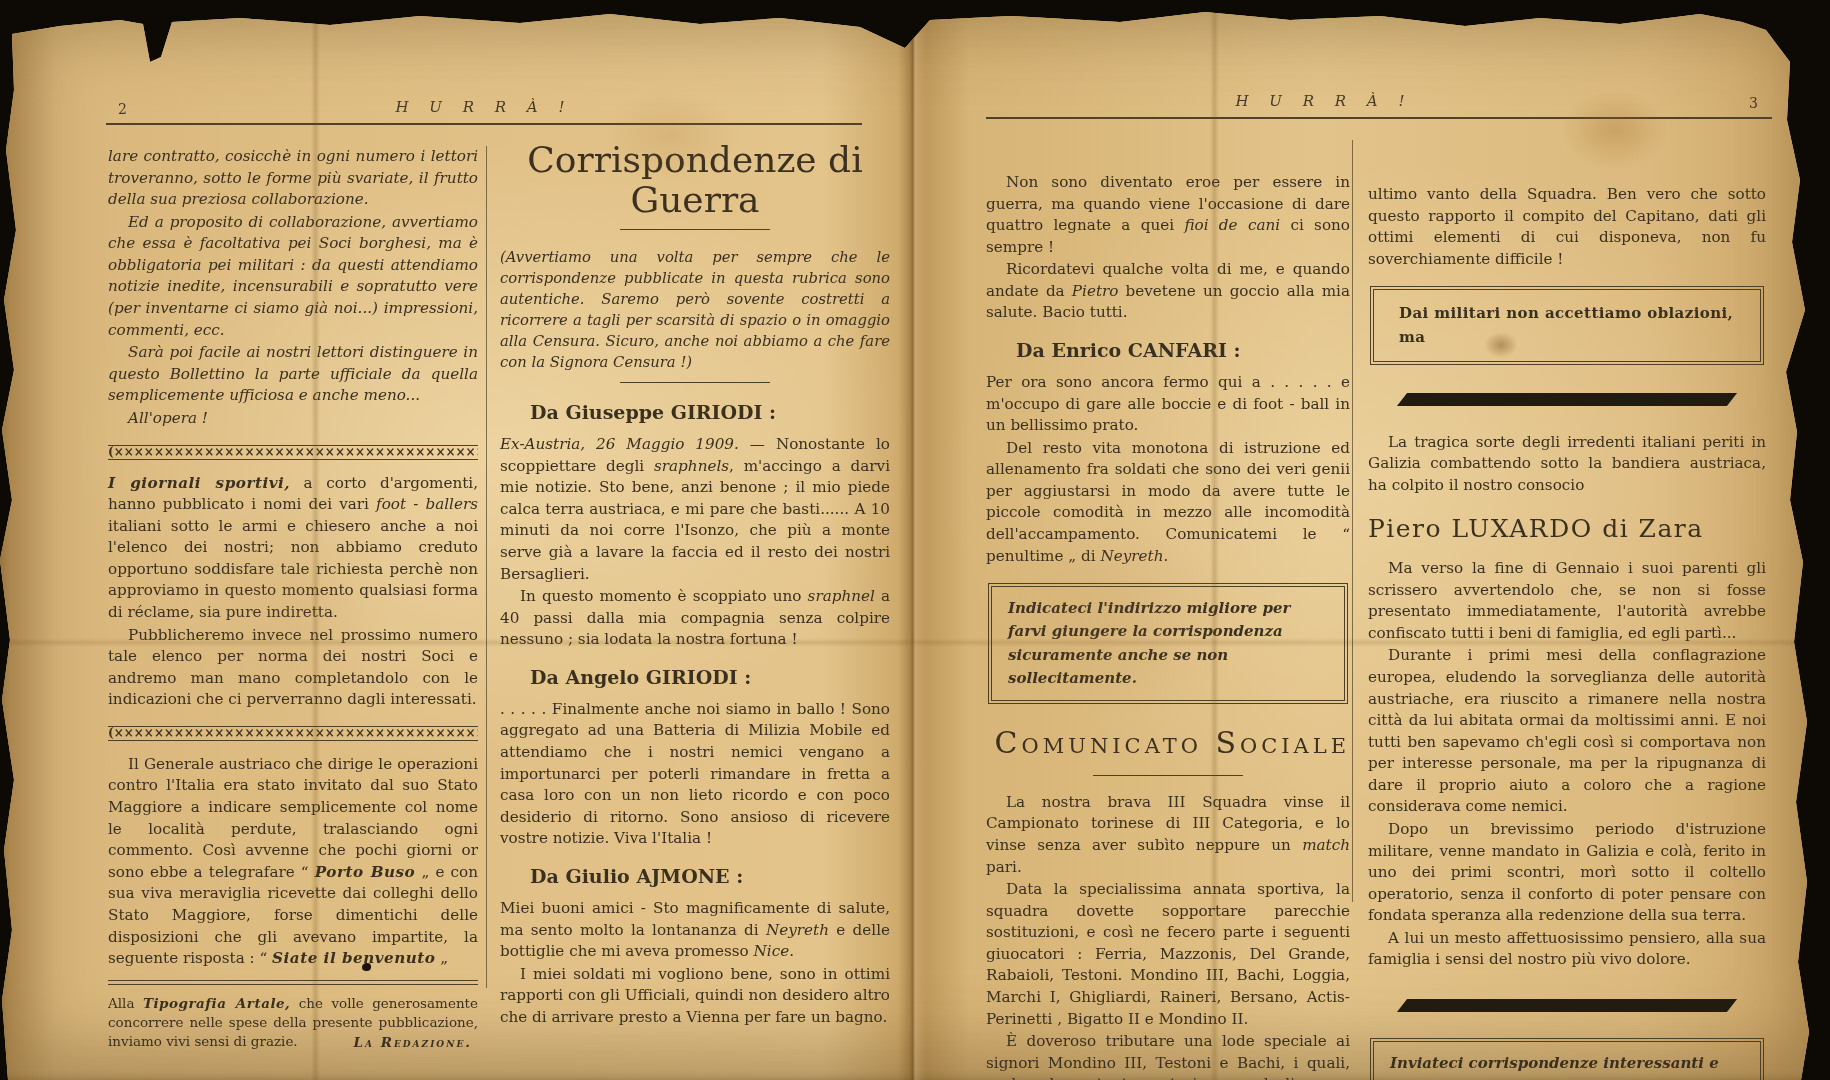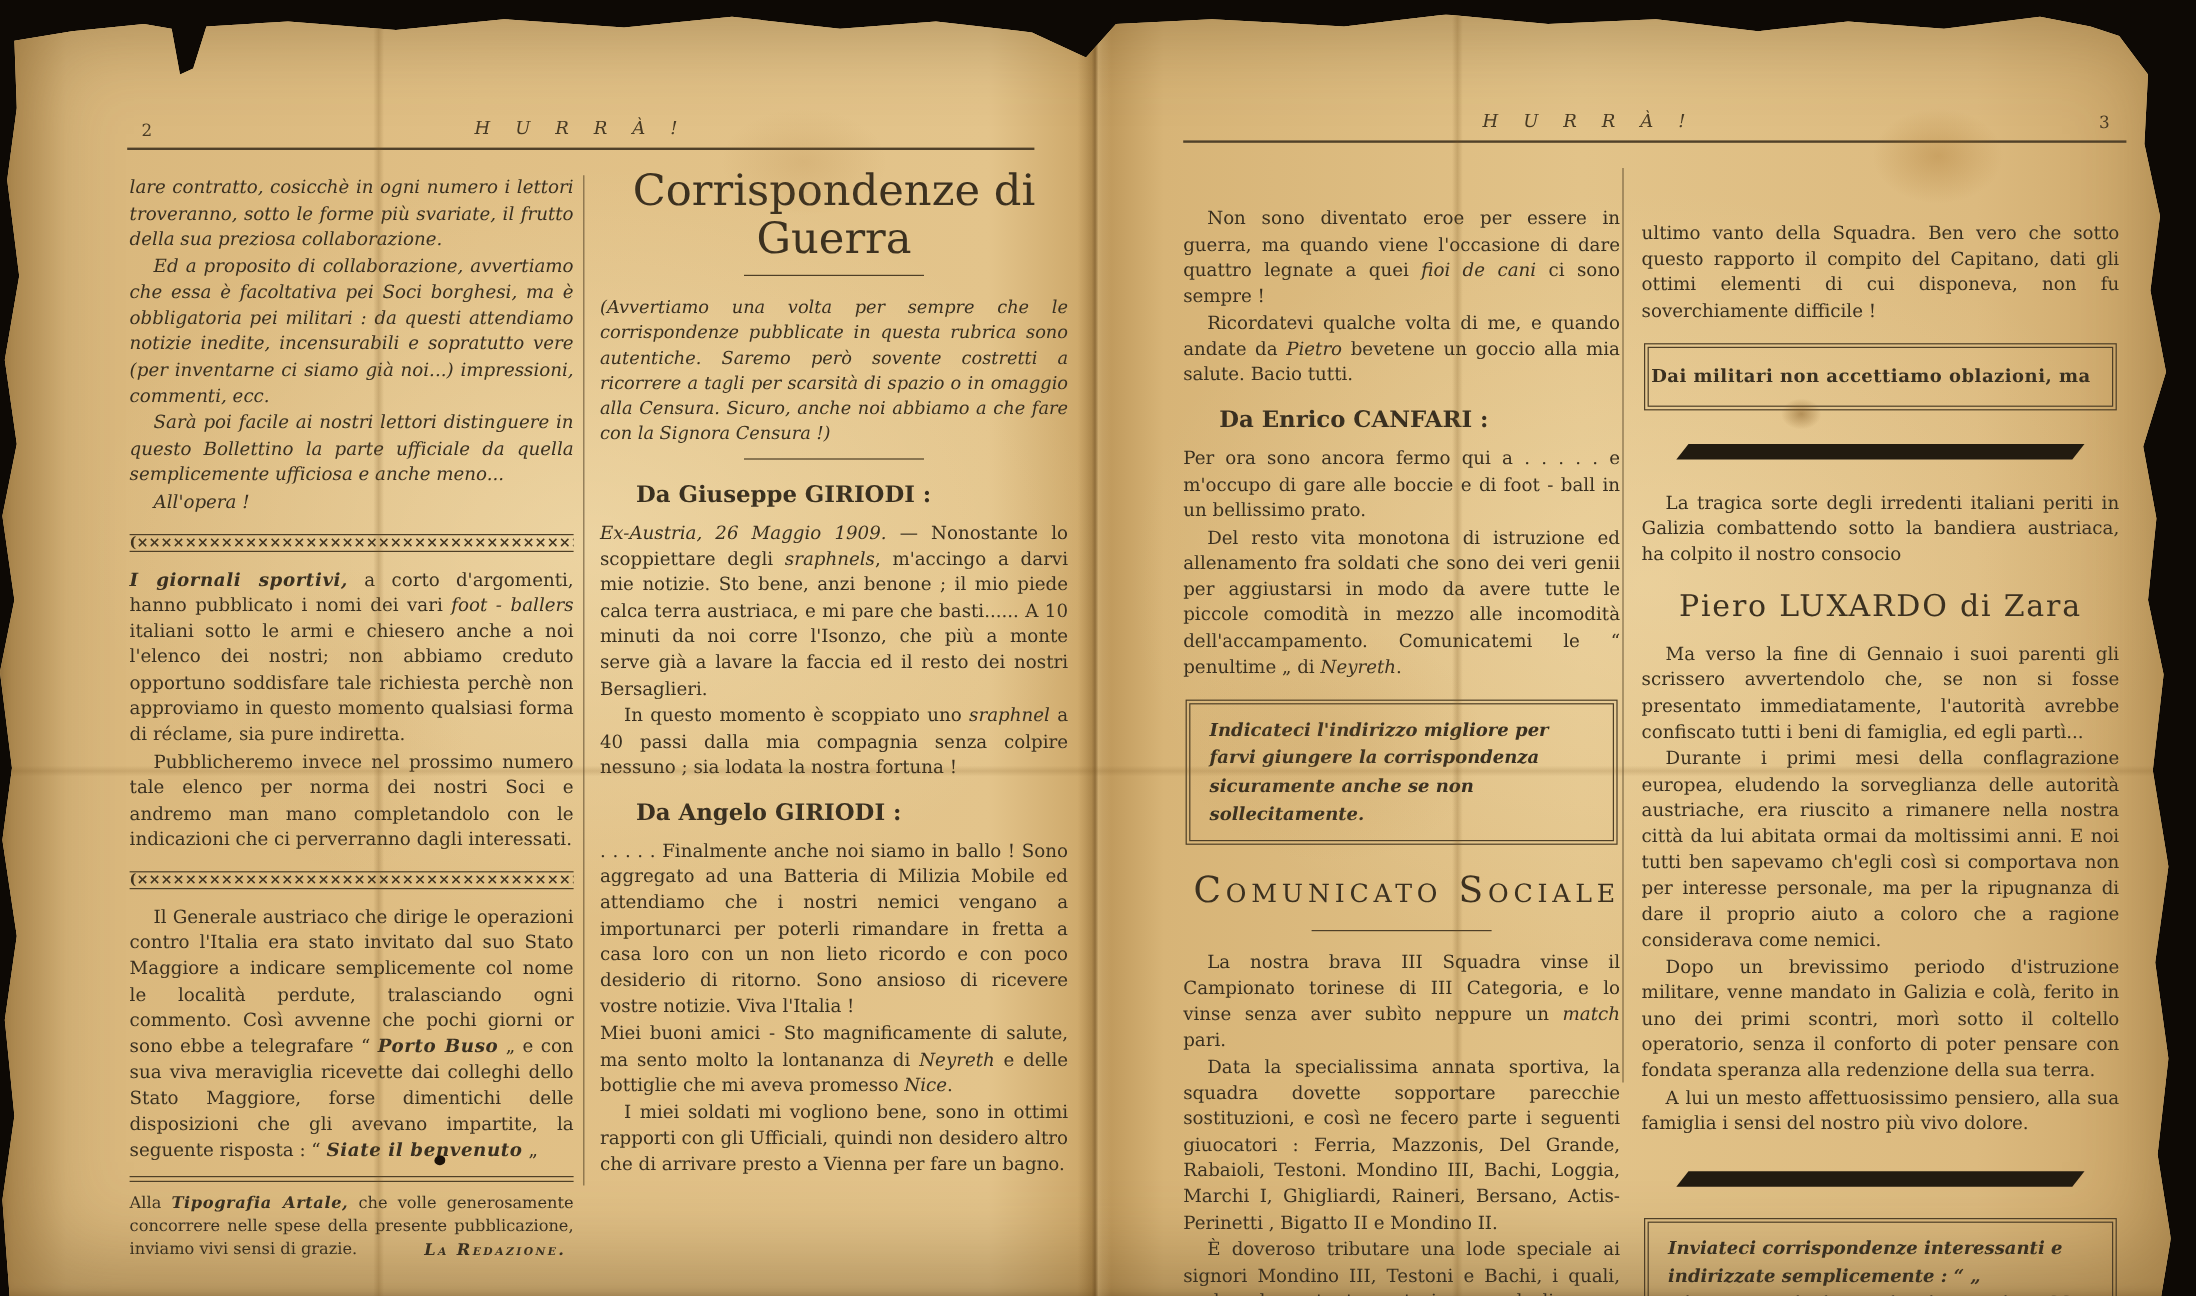--- a/index.html
+++ b/index.html
@@ -78,25 +78,25 @@
   .foot { font-size:13.5px; line-height:1.42; text-indent:16px; }
   .sig  { text-align:right; font-style:italic; font-weight:bold; font-variant:small-caps;
     letter-spacing:2px; font-size:13.5px; margin-top:-19px; padding-right:6px; }
   .c2title { font-size:36px; font-weight:normal; text-align:center; letter-spacing:0px;
     color:#3c3120; line-height:1.1; }
   .shortrule { width:150px; border-top:1.5px solid #4e3f27; height:0; margin:10px auto 16px; }
   .note { font-style:italic; font-size:14.8px; }
   .note p { text-indent:22px; }
   .cstitle { font-size:30px; font-weight:normal; font-variant:small-caps; letter-spacing:4px;
     text-align:right; margin-top:18px; color:#3c3120; }
-  .luxardo { font-size:25px; font-weight:normal; text-align:center; letter-spacing:1.5px;
+  .luxardo { font-size:25px; font-weight:normal; text-align:left; letter-spacing:1.5px;
     margin:14px 0 12px; color:#3c3120; }
   .frame { border:4px double #4e3f27; padding:10px 16px; margin:16px 2px;
     font-weight:bold; font-style:italic; font-size:15px; line-height:1.55; text-align:left; text-indent:0; }
-  .frame.upright { font-style:normal; letter-spacing:0.4px; padding:12px 2px; }
+  .frame.upright { font-style:normal; letter-spacing:0.4px; padding:12px 25px; }
   .frame.upright .l2 { display:block; padding-left:26px; }
   .bar { width:330px; height:13px; background:#221b10; margin:28px auto 26px; transform:skewX(-38deg); }
 </style>
 </head>
 <body>
 
 <div id="stage">
   <div id="paper">
 
     <div class="phead" id="head2">
@@ -132,20 +132,21 @@
       <div class="shortrule"></div>
       <div class="note">
         <p class="noind">(Avvertiamo una volta per sempre che le corrispondenze pubblicate in questa rubrica sono autentiche. Saremo però sovente costretti a ricorrere a tagli per scarsità di spazio o in omaggio alla Censura. Sicuro, anche noi abbiamo a che fare con la Signora Censura !)</p>
       </div>
       <div class="shortrule"></div>
       <h2 class="subhead">Da Giuseppe GIRIODI :</h2>
       <p class="noind"><i>Ex-Austria, 26 Maggio 1909.</i> — Nonostante lo scoppiettare degli <i>sraphnels</i>, m'accingo a darvi mie notizie. Sto bene, anzi benone ; il mio piede calca terra austriaca, e mi pare che basti...... A 10 minuti da noi corre l'Isonzo, che più a monte serve già a lavare la faccia ed il resto dei nostri Bersaglieri.</p>
       <p>In questo momento è scoppiato uno <i>sraphnel</i> a 40 passi dalla mia compagnia senza colpire nessuno ; sia lodata la nostra fortuna !</p>
       <h2 class="subhead">Da Angelo GIRIODI :</h2>
       <p class="noind">. . . . . Finalmente anche noi siamo in ballo ! Sono aggregato ad una Batteria di Milizia Mobile ed attendiamo che i nostri nemici vengano a importunarci per poterli rimandare in fretta a casa loro con un non lieto ricordo e con poco desiderio di ritorno. Sono ansioso di ricevere vostre notizie. Viva l'Italia !</p>
+      <h2 class="subhead">Da Giulio AJMONE :</h2>
       <p class="noind">Miei buoni amici - Sto magnificamente di salute, ma sento molto la lontananza di <i>Neyreth</i> e delle bottiglie che mi aveva promesso <i>Nice</i>.</p>
       <p>I miei soldati mi vogliono bene, sono in ottimi rapporti con gli Ufficiali, quindi non desidero altro che di arrivare presto a Vienna per fare un bagno.</p>
     </div>
 
     <div class="col" id="col3">
       <p>Non sono diventato eroe per essere in guerra, ma quando viene l'occasione di dare quattro legnate a quei <i>fioi de cani</i> ci sono sempre !</p>
       <p>Ricordatevi qualche volta di me, e quando andate da <i>Pietro</i> bevetene un goccio alla mia salute. Bacio tutti.</p>
       <h2 class="subhead">Da Enrico CANFARI :</h2>
       <p class="noind">Per ora sono ancora fermo qui a . . . . . e m'occupo di gare alle boccie e di foot - ball in un bellissimo prato.</p>
       <p>Del resto vita monotona di istruzione ed allenamento fra soldati che sono dei veri genii per aggiustarsi in modo da avere tutte le piccole comodità in mezzo alle incomodità dell'accampamento. Comunicatemi le “ penultime „ di <i>Neyreth</i>.</p>

